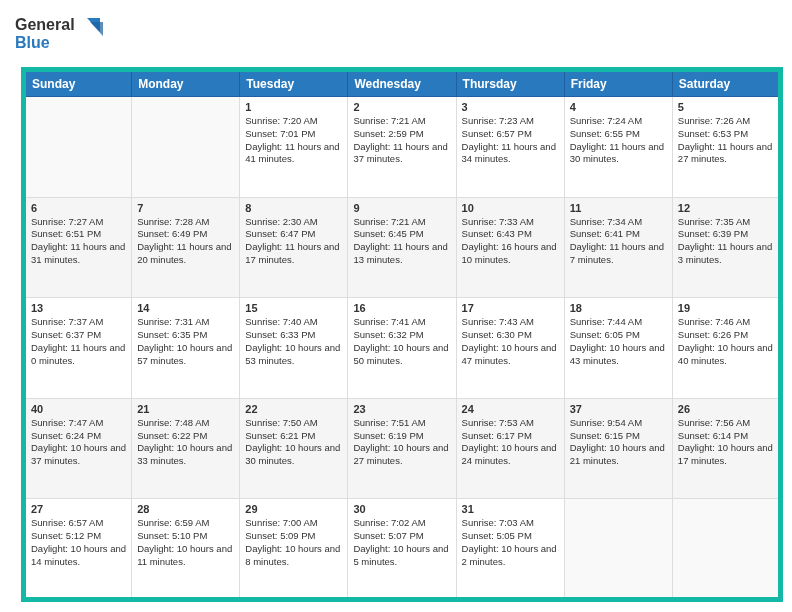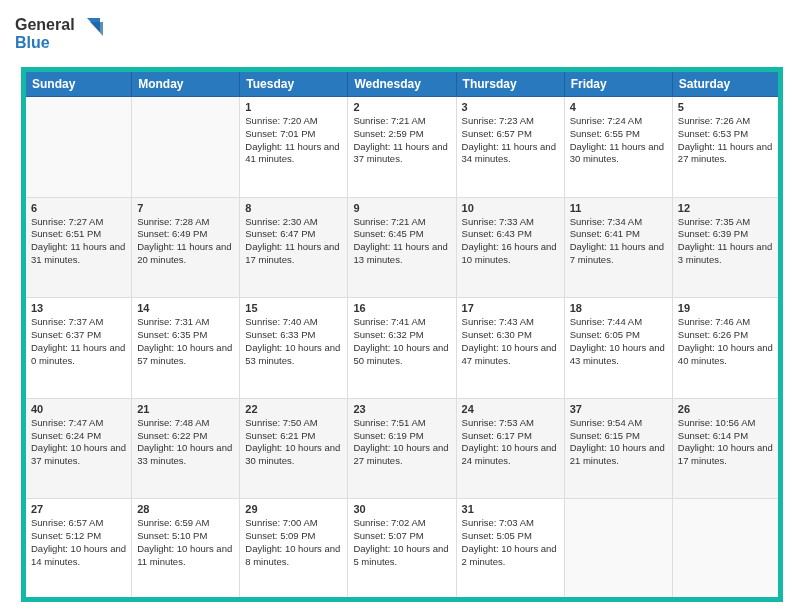--- a/index.html
+++ b/index.html
@@ -223,21 +223,21 @@
           <td>
             <span class="day-num">24</span>
             <div class="cell-content"><span>Sunrise: 7:53 AM</span><br><span>Sunset: 6:17 PM</span><br><span>Daylight: 10 hours and 24 minutes.</span></div>
           </td>
           <td>
             <span class="day-num">37</span>
             <div class="cell-content"><span>Sunrise: 9:54 AM</span><br><span>Sunset: 6:15 PM</span><br><span>Daylight: 10 hours and 21 minutes.</span></div>
           </td>
           <td>
             <span class="day-num">26</span>
-            <div class="cell-content"><span>Sunrise: 10:56 AM</span><br><span>Sunset: 6:14 PM</span><br><span>Daylight: 10 hours and 17 minutes.</span></div>
+            <div class="cell-content"><span>Sunrise: 7:56 AM</span><br><span>Sunset: 6:14 PM</span><br><span>Daylight: 10 hours and 17 minutes.</span></div>
           </td>
         </tr>
         <tr>
           <td>
             <span class="day-num">27</span>
             <div class="cell-content"><span>Sunrise: 6:57 AM</span><br><span>Sunset: 5:12 PM</span><br><span>Daylight: 10 hours and 14 minutes.</span></div>
           </td>
           <td>
             <span class="day-num">28</span>
             <div class="cell-content"><span>Sunrise: 6:59 AM</span><br><span>Sunset: 5:10 PM</span><br><span>Daylight: 10 hours and 11 minutes.</span></div>

